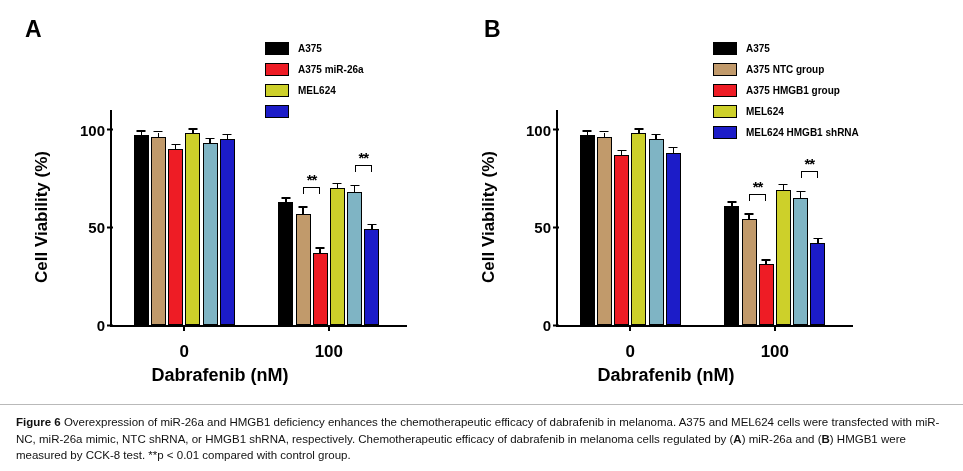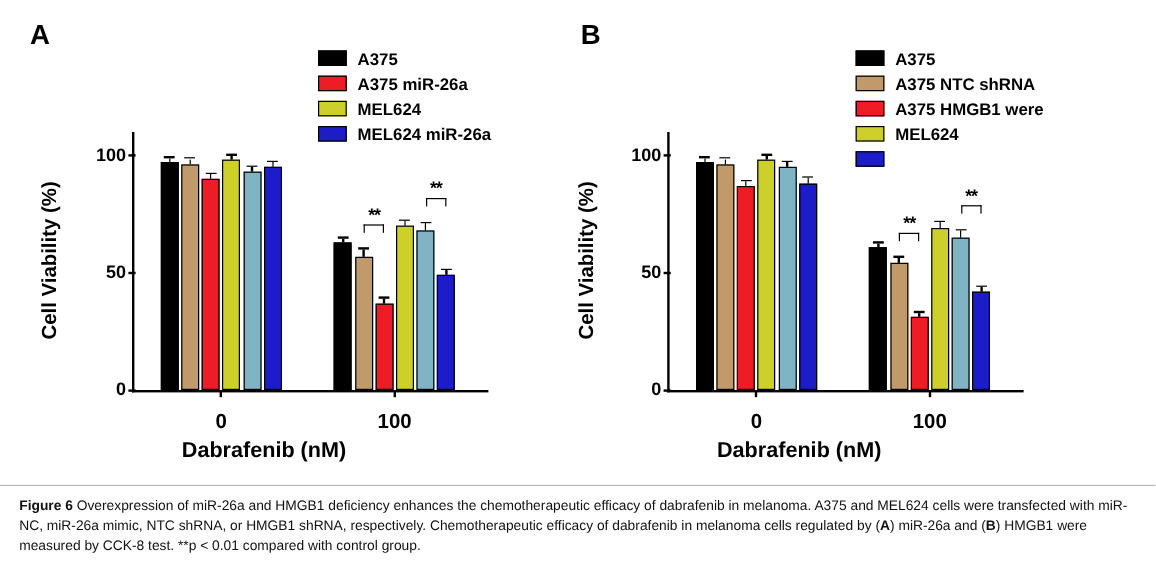--- a/index.html
+++ b/index.html
@@ -163,21 +163,21 @@
   }
   .legend-swatch {
     width: 24px;
     height: 13px;
     border: 1px solid #000;
     margin-right: 9px;
     box-sizing: border-box;
     flex: 0 0 auto;
   }
   .legend-text {
-    font-size: 14px;
+    font-size: 10px;
     font-weight: bold;
     white-space: nowrap;
   }
 
   
   .caption {
     position: absolute;
     left: 0;
     top: 404px;
     width: 963px;
@@ -261,21 +261,20 @@
       <div class="legend-row">
         <span class="legend-swatch" style="background:#ee1c25"></span>
         <span class="legend-text">A375 miR-26a</span>
       </div>
       <div class="legend-row">
         <span class="legend-swatch" style="background:#cdd02a"></span>
         <span class="legend-text">MEL624</span>
       </div>
       <div class="legend-row">
         <span class="legend-swatch" style="background:#1c1cc8"></span>
-        <span class="legend-text">MEL624 miR-26a</span>
       </div>
     </div>
   </div>
 
   <div class="panel panel-b">
     <div class="panel-letter">B</div>
 
     <div class="ylabel">Cell Viability (%)</div>
     <div class="xlabel">Dabrafenib (nM)</div>
 
@@ -329,32 +328,33 @@
         <div class="sig-star" style="left: 251.225px; bottom: 152.909px;">**</div>
       </div>
 
     <div class="legend">
       <div class="legend-row">
         <span class="legend-swatch" style="background:#000000"></span>
         <span class="legend-text">A375</span>
       </div>
       <div class="legend-row">
         <span class="legend-swatch" style="background:#c19a6b"></span>
-        <span class="legend-text">A375 NTC shRNA</span>
+        <span class="legend-text">A375 NTC group</span>
       </div>
       <div class="legend-row">
         <span class="legend-swatch" style="background:#ee1c25"></span>
-        <span class="legend-text">A375 HMGB1 were</span>
+        <span class="legend-text">A375 HMGB1 group</span>
       </div>
       <div class="legend-row">
         <span class="legend-swatch" style="background:#cdd02a"></span>
         <span class="legend-text">MEL624</span>
       </div>
       <div class="legend-row">
         <span class="legend-swatch" style="background:#1c1cc8"></span>
+        <span class="legend-text">MEL624 HMGB1 shRNA</span>
       </div>
     </div>
   </div>
 </div>
 
 <div class="caption">
   <b>Figure 6</b><span> Overexpression of miR-26a and HMGB1 deficiency enhances the chemotherapeutic efficacy of dabrafenib in melanoma. A375 and MEL624 cells were transfected with miR-NC, miR-26a mimic, NTC shRNA, or HMGB1 shRNA, respectively. Chemotherapeutic efficacy of dabrafenib in melanoma cells regulated by (</span><b>A</b><span>) miR-26a and (</span><b>B</b><span>) HMGB1 were measured by CCK-8 test. **p &lt; 0.01 compared with control group.</span>
 </div>
 
 </body></html>

